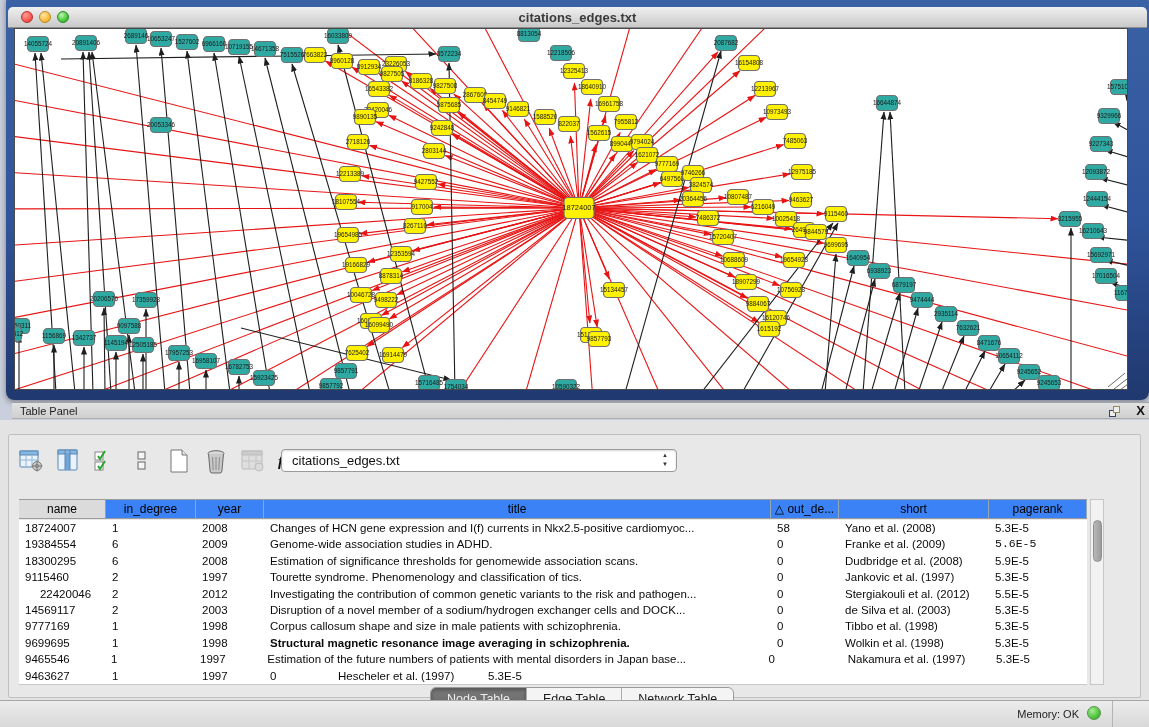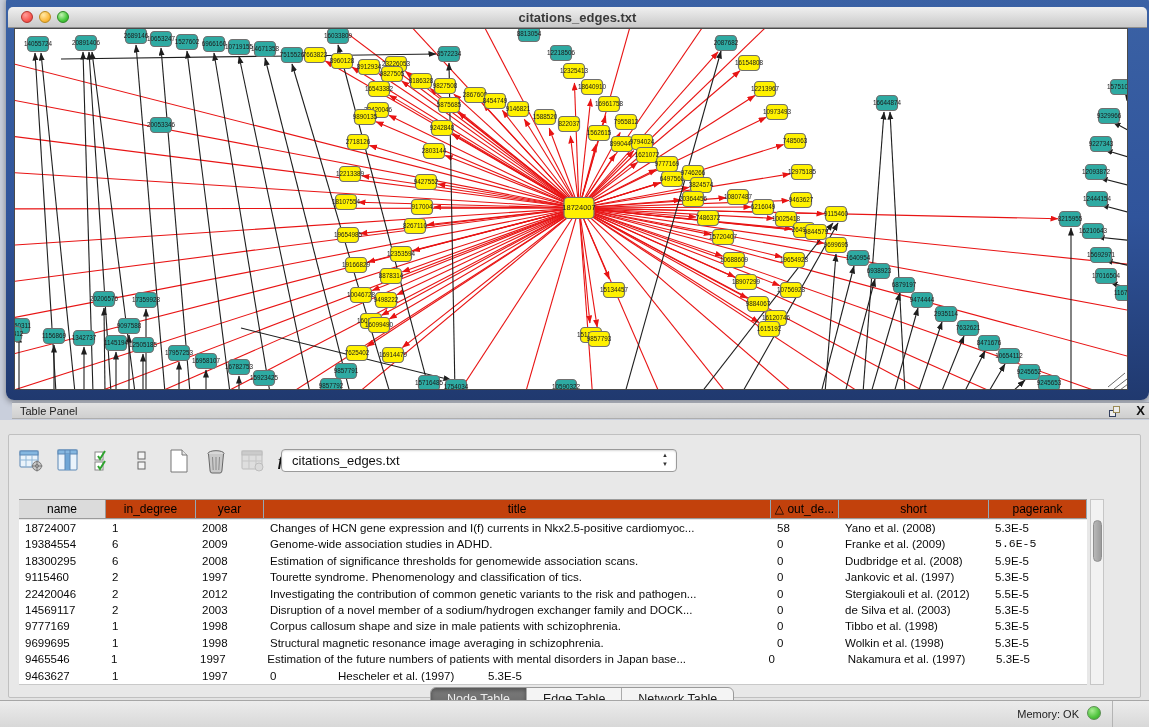--- a/index.html
+++ b/index.html
@@ -36,21 +36,21 @@
   .toolbar { position:absolute; left:8px; top:10px; height:32px; display:flex; align-items:center; gap:9px; }
   .tb-ic { width:28px; height:28px; display:flex; align-items:center; justify-content:center; }
   .dropdown { position:absolute; left:272px; top:14px; width:396px; height:23px; background:#FFFFFF;
     border:1px solid #9A9A9A; border-radius:4px; box-shadow:inset 0 1px 2px rgba(0,0,0,.15);
     font-size:13px; color:#111; line-height:21px; padding-left:10px; }
   .dd-arrows { position:absolute; right:8px; top:1px; font-size:6px; color:#333; line-height:9px; text-align:center; }
   
   .tblhead { position:absolute; left:10px; top:64px; width:1068px; height:20px; display:flex;
     border-top:1px solid #9B9B9B; border-bottom:1px solid #9B9B9B; }
   .th { height:100%; font-size:12px; color:#000; text-align:center; line-height:19px;
-    border-right:1px solid #93A9B6; background:#c2410c; overflow:hidden; white-space:nowrap; }
+    border-right:1px solid #93A9B6; background:#3b82f6; overflow:hidden; white-space:nowrap; }
   .th.gray { background:#DBDBDB; border-right:1px solid #9B9B9B; }
   .tblbody { position:absolute; left:10px; top:85px; width:1068px; height:165px; background:#FFFFFF; overflow:hidden;
     border-bottom:1px solid #C9C9C9;}
   .trow { display:flex; height:16.4px; }
   .td { font-size:11.5px; color:#0A0A0A; line-height:16px; padding-left:6px;
     white-space:nowrap; overflow:hidden; }
   .vscroll { position:absolute; left:1081px; top:64px; width:14px; height:186px;
     background:#F2F2F2; border:1px solid #C6C6C6; }
   .vthumb { position:absolute; left:1.5px; top:20px; width:9px; height:42px; border-radius:5px;
     background:linear-gradient(90deg,#B8B8B8,#9C9C9C); border:1px solid #8F8F8F; }
@@ -637,51 +637,51 @@
         <div class="trow">
           <div class="td" style="width: 87px;">9115460</div>
           <div class="td" style="width: 90px;">2</div>
           <div class="td" style="width: 68px;">1997</div>
           <div class="td" style="width: 507px;">Tourette syndrome. Phenomenology and classification of tics.</div>
           <div class="td" style="width: 68px;">0</div>
           <div class="td" style="width: 150px;">Jankovic et al. (1997)</div>
           <div class="td" style="width: 98px;">5.3E-5</div>
         </div>
         <div class="trow">
-          <div class="td" style="width: 87px;">22420046</div>
+          <div class="td" style="width: 87px; text-align: center;">22420046</div>
           <div class="td" style="width: 90px;">2</div>
           <div class="td" style="width: 68px;">2012</div>
           <div class="td" style="width: 507px;">Investigating the contribution of common genetic variants to the risk and pathogen...</div>
           <div class="td" style="width: 68px;">0</div>
           <div class="td" style="width: 150px;">Stergiakouli et al. (2012)</div>
           <div class="td" style="width: 98px;">5.5E-5</div>
         </div>
         <div class="trow">
           <div class="td" style="width: 87px;">14569117</div>
           <div class="td" style="width: 90px;">2</div>
           <div class="td" style="width: 68px;">2003</div>
-          <div class="td" style="width: 507px;">Disruption of a novel member of a sodium/hydrogen exchanger family and DOCK...</div>
+          <div class="td" style="width: 507px;">Disruption of a novel member of a sodium/hydrogen exchanger cells and DOCK...</div>
           <div class="td" style="width: 68px;">0</div>
           <div class="td" style="width: 150px;">de Silva et al. (2003)</div>
           <div class="td" style="width: 98px;">5.3E-5</div>
         </div>
         <div class="trow">
           <div class="td" style="width: 87px;">9777169</div>
           <div class="td" style="width: 90px;">1</div>
           <div class="td" style="width: 68px;">1998</div>
           <div class="td" style="width: 507px;">Corpus callosum shape and size in male patients with schizophrenia.</div>
           <div class="td" style="width: 68px;">0</div>
           <div class="td" style="width: 150px;">Tibbo et al. (1998)</div>
           <div class="td" style="width: 98px;">5.3E-5</div>
         </div>
         <div class="trow">
           <div class="td" style="width: 87px;">9699695</div>
           <div class="td" style="width: 90px;">1</div>
           <div class="td" style="width: 68px;">1998</div>
-          <div class="td" style="width: 507px;">Structural magnetic resonance image averaging in schizophrenia.</div>
+          <div class="td" style="width: 507px; font-weight: bold;">Structural magnetic resonance image averaging in schizophrenia.</div>
           <div class="td" style="width: 68px;">0</div>
           <div class="td" style="width: 150px;">Wolkin et al. (1998)</div>
           <div class="td" style="width: 98px;">5.3E-5</div>
         </div>
         <div class="trow">
           <div class="td" style="width: 87px;">9465546</div>
           <div class="td" style="width: 90px;">1</div>
           <div class="td" style="width: 68px;">1997</div>
           <div class="td" style="width: 507px;">Estimation of the future numbers of patients with mental disorders in Japan base...</div>
           <div class="td" style="width: 68px;">0</div>

